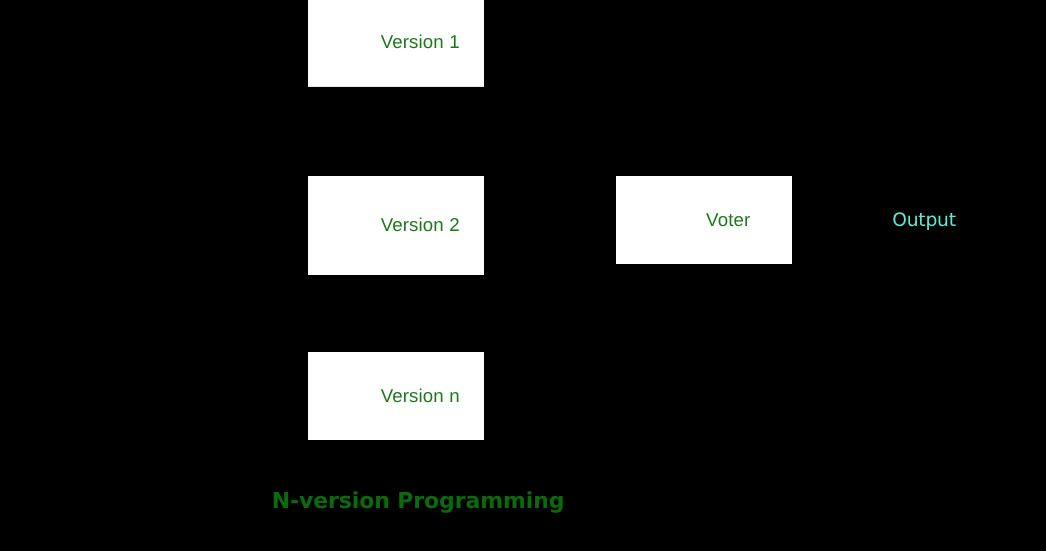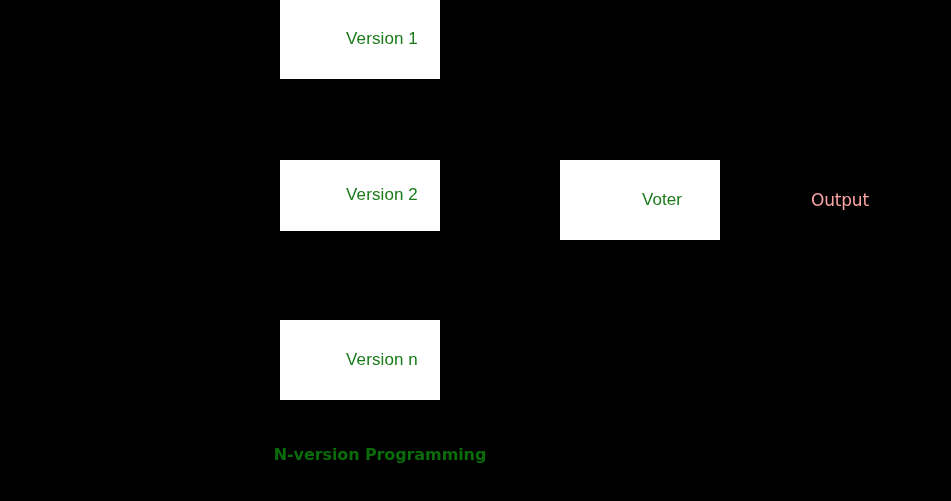--- a/index.html
+++ b/index.html
@@ -35,33 +35,33 @@
     padding-left: 44px;
   }
   .free-label {
     position: absolute;
     display: flex;
     align-items: center;
     justify-content: center;
     font-family: "DejaVu Sans", sans-serif;
     font-size: 17px;
     font-weight: 400;
-    color: #fca5a5;
+    color: #5eead4;
     letter-spacing: -0.2px;
     line-height: 1.2;
     white-space: nowrap;
     background: transparent;
   }
   .caption {
     position: absolute;
     display: flex;
     align-items: center;
     justify-content: center;
     font-family: "DejaVu Sans", sans-serif;
-    font-size: 16px;
+    font-size: 20px;
     font-weight: 700;
     color: #0a6b0a;
     letter-spacing: -0.1px;
     line-height: 1.2;
     white-space: nowrap;
     background: transparent;
   }
   .edge-layer {
     position: absolute;
     left: 0;
@@ -86,21 +86,21 @@
       <path d="M440 360 L500 360 L500 200 L560 200"></path>
       <path d="M720 200 L800 200"></path>
     </g>
   </svg>
 
   <div class="node-box" style="left:280px; top:0px; width:160px; height:79px;">
     <span>Version 1</span>
   </div>
 
 
-  <div class="node-box" style="left:280px; top:160px; width:160px; height:71px;">
+  <div class="node-box" style="left:280px; top:160px; width:160px; height:90px;">
     <span>Version 2</span>
   </div>
 
   <div class="node-box" style="left:560px; top:160px; width:160px; height:80px;">
     <span>Voter</span>
   </div>
 
   <div class="node-box" style="left:280px; top:320px; width:160px; height:80px;">
     <span>Version n</span>
   </div>

